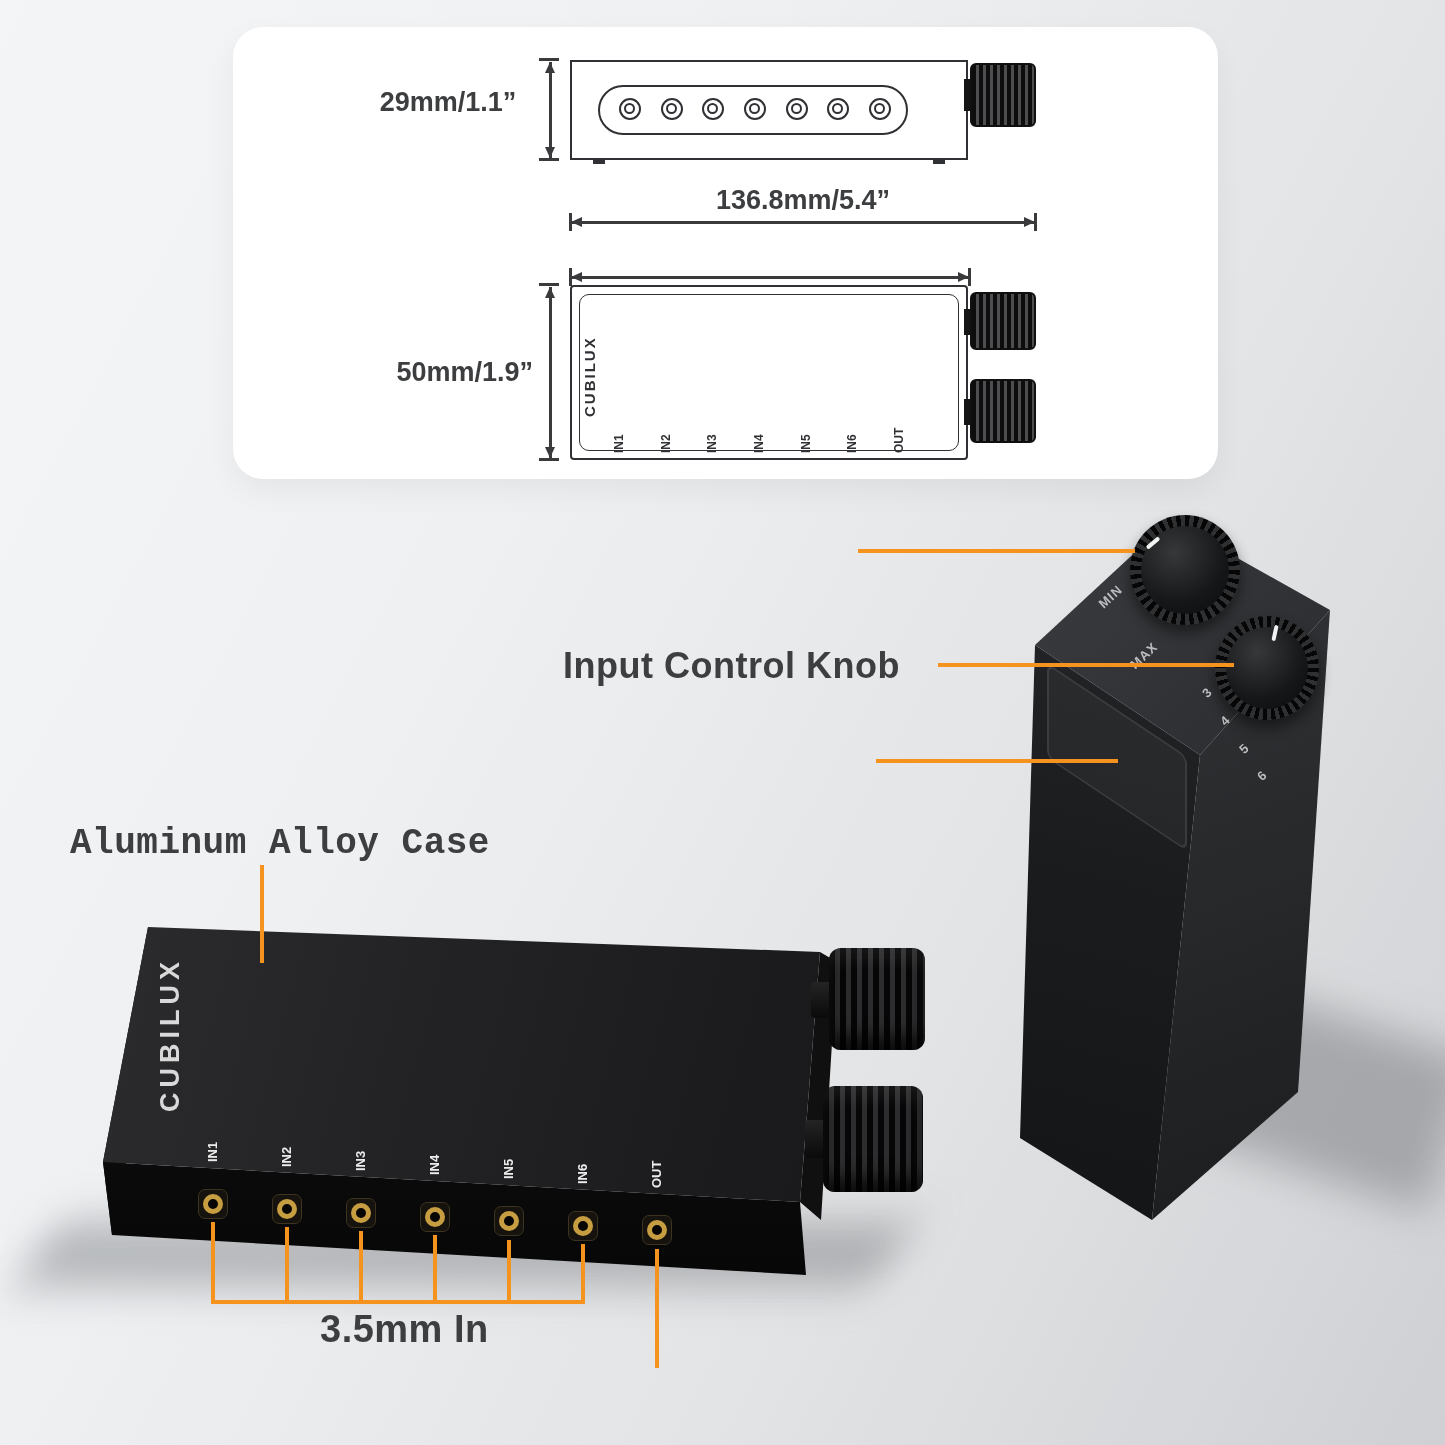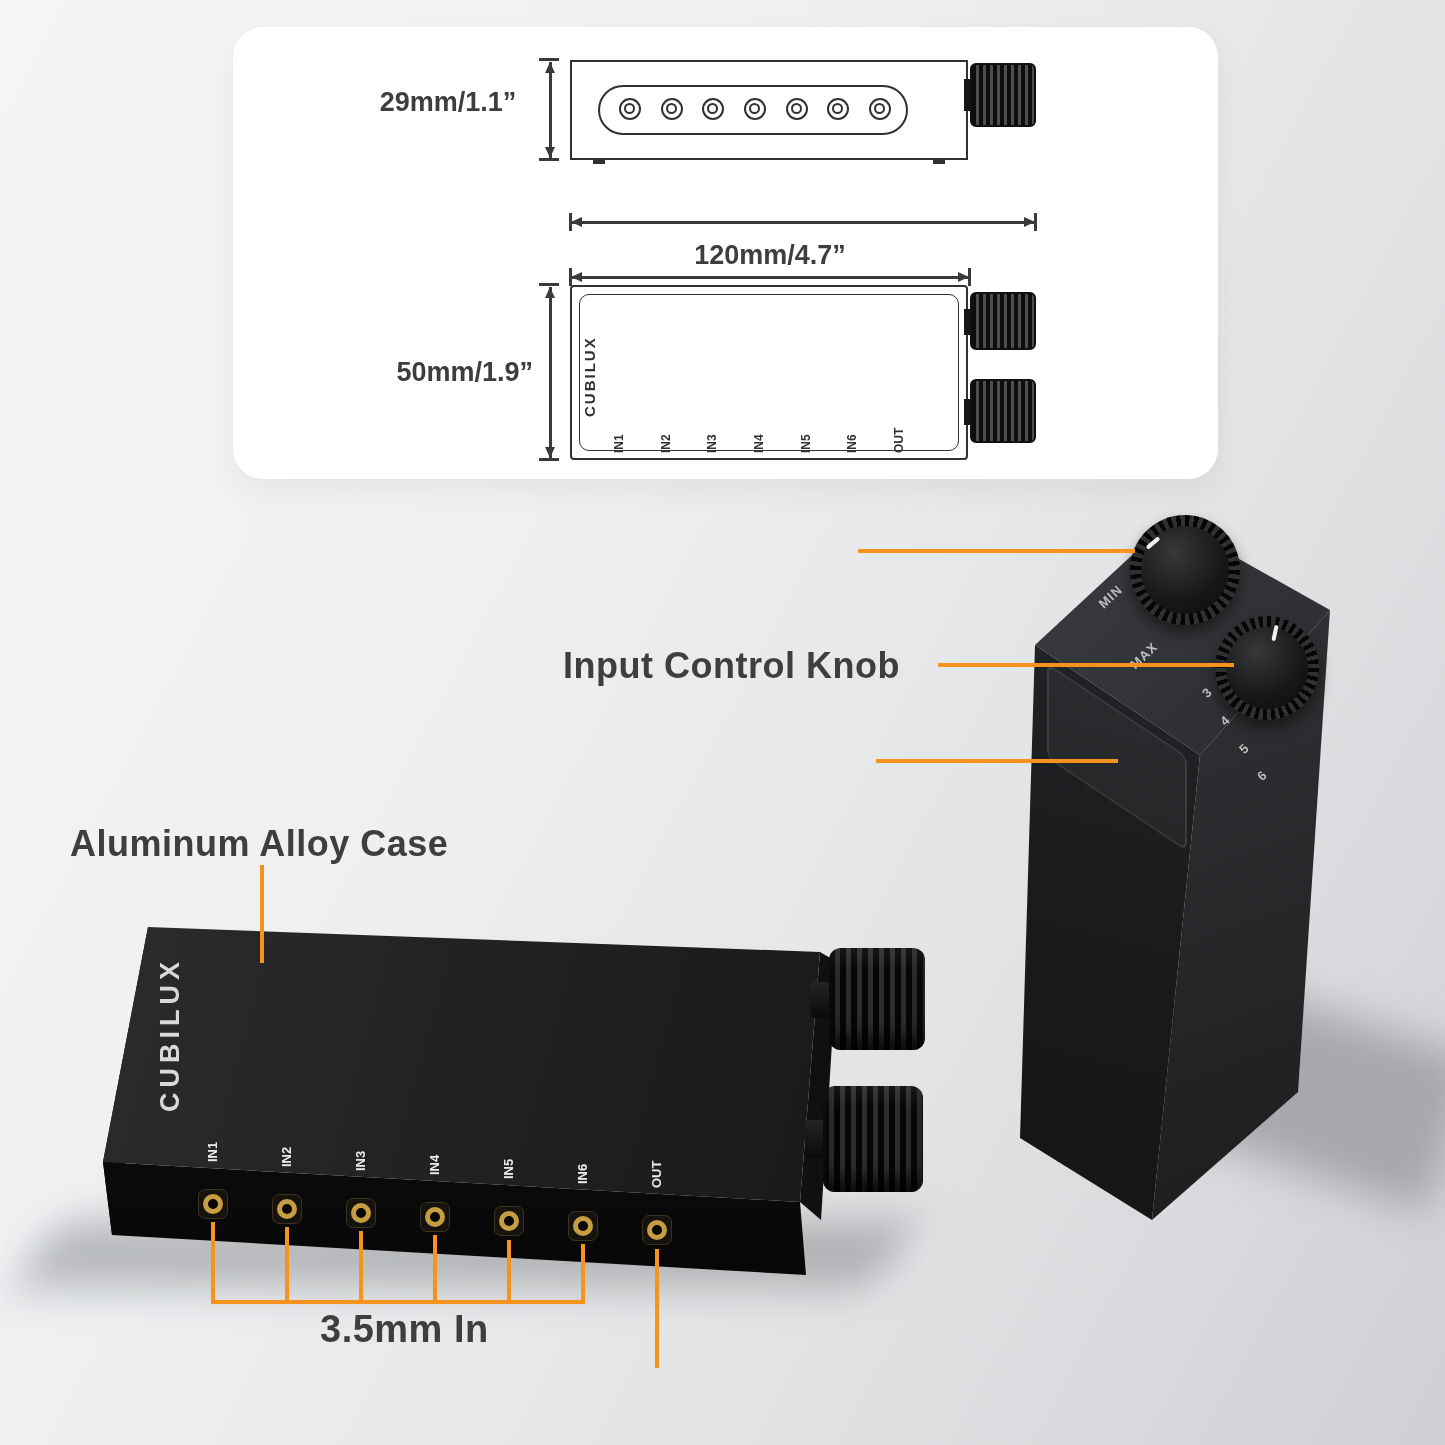--- a/index.html
+++ b/index.html
@@ -85,25 +85,25 @@
     <div class="foot" style="left:360px;top:131px;"></div>
     <div class="foot" style="left:700px;top:131px;"></div>
     <div class="spec-conn" style="left:731px;top:52px;width:10px;height:32px;"></div>
     <div class="spec-knob" style="left:737px;top:36px;width:66px;height:64px;"></div>
 
     <div class="dv" style="left:316px;top:35px;height:96px;"></div>
     <div class="tickh" style="left:306px;top:31px;"></div>
     <div class="tickh" style="left:306px;top:131px;"></div>
     <div class="dimtext" style="left:130px;top:60px;width:170px;text-align:center;">29mm/1.1”</div>
 
+    <div class="dimtext" style="left:420px;top:158px;width:300px;text-align:center;">136.8mm/5.4”</div>
     <div class="dh" style="left:338px;top:194px;width:464px;"></div>
     <div class="tickv" style="left:336px;top:186px;"></div>
     <div class="tickv" style="left:801px;top:186px;"></div>
 
-    <div class="dimtext" style="left:387px;top:213px;width:300px;text-align:center;">120mm/4.7”</div>
     <div class="dh" style="left:338px;top:249px;width:398px;"></div>
     <div class="tickv" style="left:336px;top:241px;"></div>
     <div class="tickv" style="left:735px;top:241px;"></div>
 
     <div class="outline-rect" style="left:337px;top:258px;width:398px;height:175px;border-radius:4px;"></div>
     <div class="outline-rect" style="left:346px;top:267px;width:380px;height:157px;border-width:1.5px;border-radius:10px;"></div>
     <div class="vtext" style="left:348px;top:272px;width:24px;height:118px;font-size:15px;font-weight:700;letter-spacing:2px;color:#303134;">CUBILUX</div>
     <div class="vtext" style="left:379px;top:378px;width:16px;height:48px;font-size:12px;font-weight:700;color:#303134;">IN1</div>
     <div class="vtext" style="left:426px;top:378px;width:16px;height:48px;font-size:12px;font-weight:700;color:#303134;">IN2</div>
     <div class="vtext" style="left:472px;top:378px;width:16px;height:48px;font-size:12px;font-weight:700;color:#303134;">IN3</div>
@@ -174,21 +174,21 @@
     <div class="fknob" style="left:738px;top:196px;width:100px;height:106px;"></div>
   </div>
 
   <div class="oline" style="left:858px;top:549px;width:277px;height:4px;"></div>
 
   <div class="callout" style="left:563px;top:645px;">Input Control Knob</div>
   <div class="oline" style="left:938px;top:663px;width:296px;height:4px;"></div>
 
   <div class="oline" style="left:876px;top:759px;width:242px;height:4px;"></div>
 
-  <div class="callout" style="left:70px;top:823px;">Aluminum Alloy Case</div>
+  <div class="callout" style="left:70px;top:823px;font-family:Liberation Mono, monospace;">Aluminum Alloy Case</div>
   <div class="oline" style="left:260px;top:865px;width:4px;height:98px;"></div>
 
   <div class="oline" style="left:211px;top:1222px;width:4px;height:80px;"></div>
   <div class="oline" style="left:285px;top:1227px;width:4px;height:75px;"></div>
   <div class="oline" style="left:359px;top:1231px;width:4px;height:71px;"></div>
   <div class="oline" style="left:433px;top:1235px;width:4px;height:67px;"></div>
   <div class="oline" style="left:507px;top:1240px;width:4px;height:62px;"></div>
   <div class="oline" style="left:581px;top:1244px;width:4px;height:58px;"></div>
   <div class="oline" style="left:211px;top:1300px;width:374px;height:4px;"></div>
   <div class="callout big" style="left:320px;top:1308px;">3.5mm In</div>

